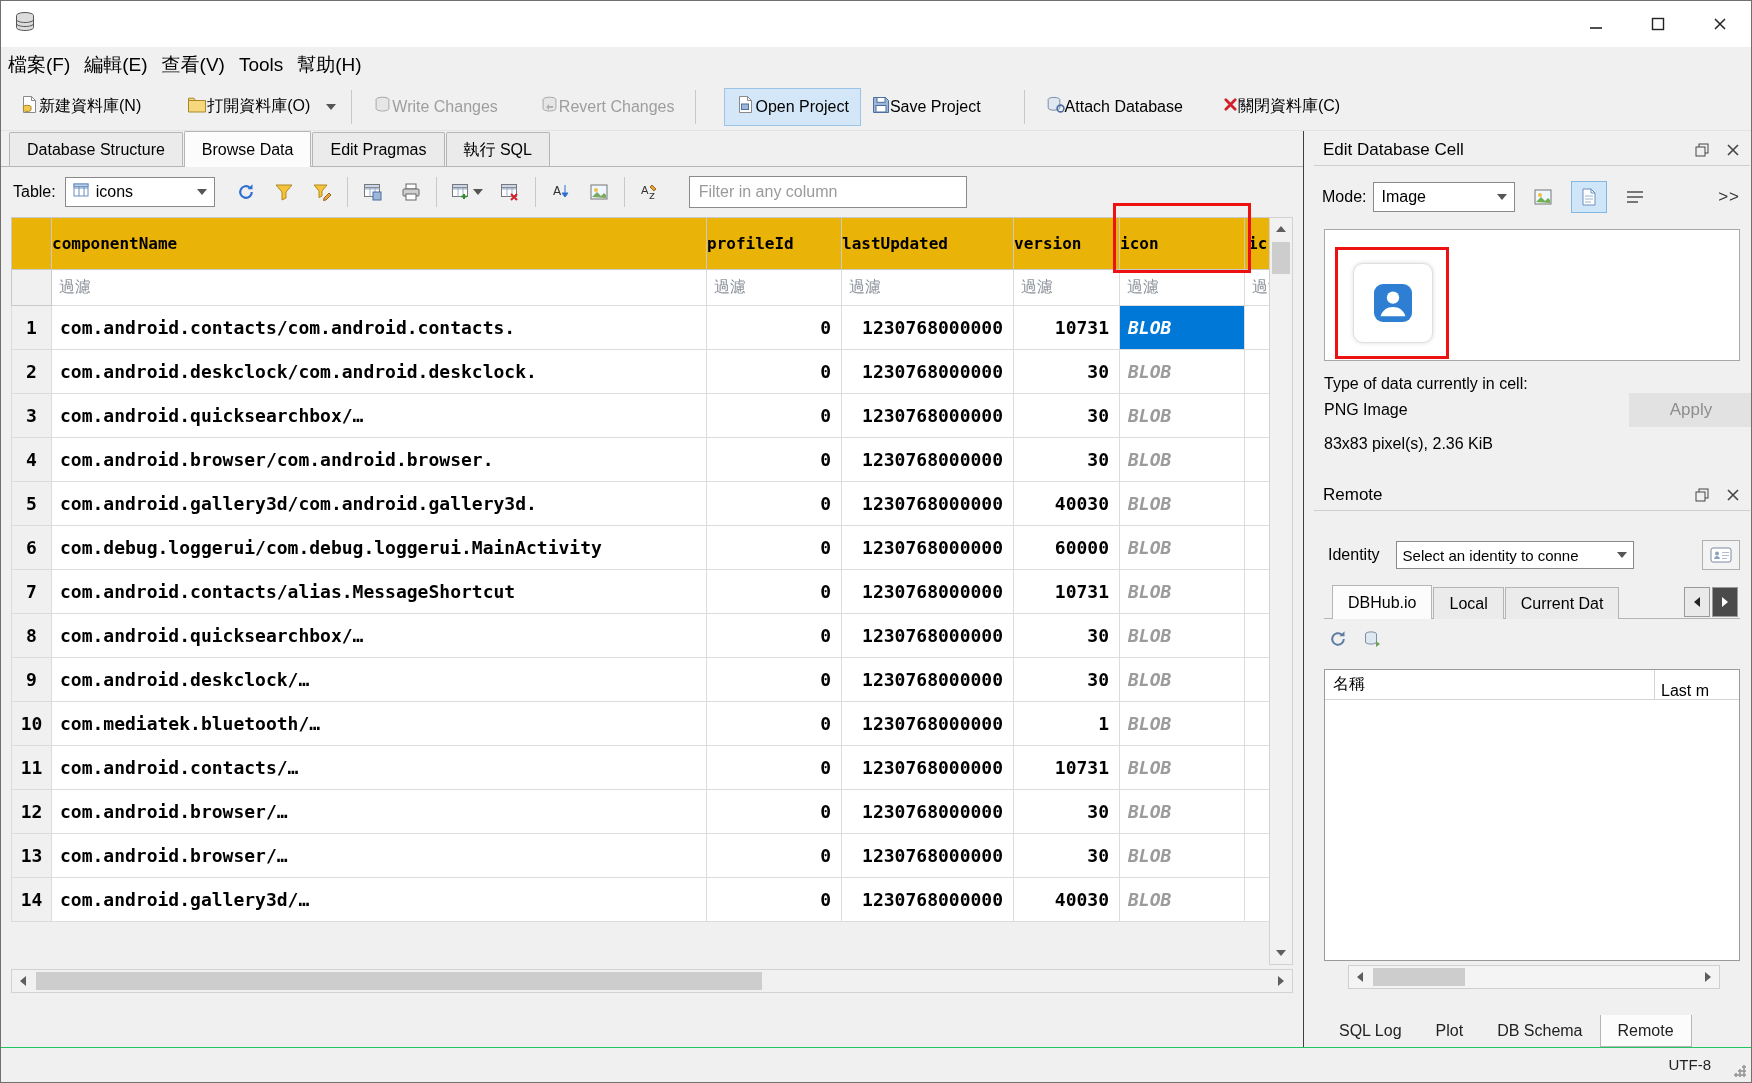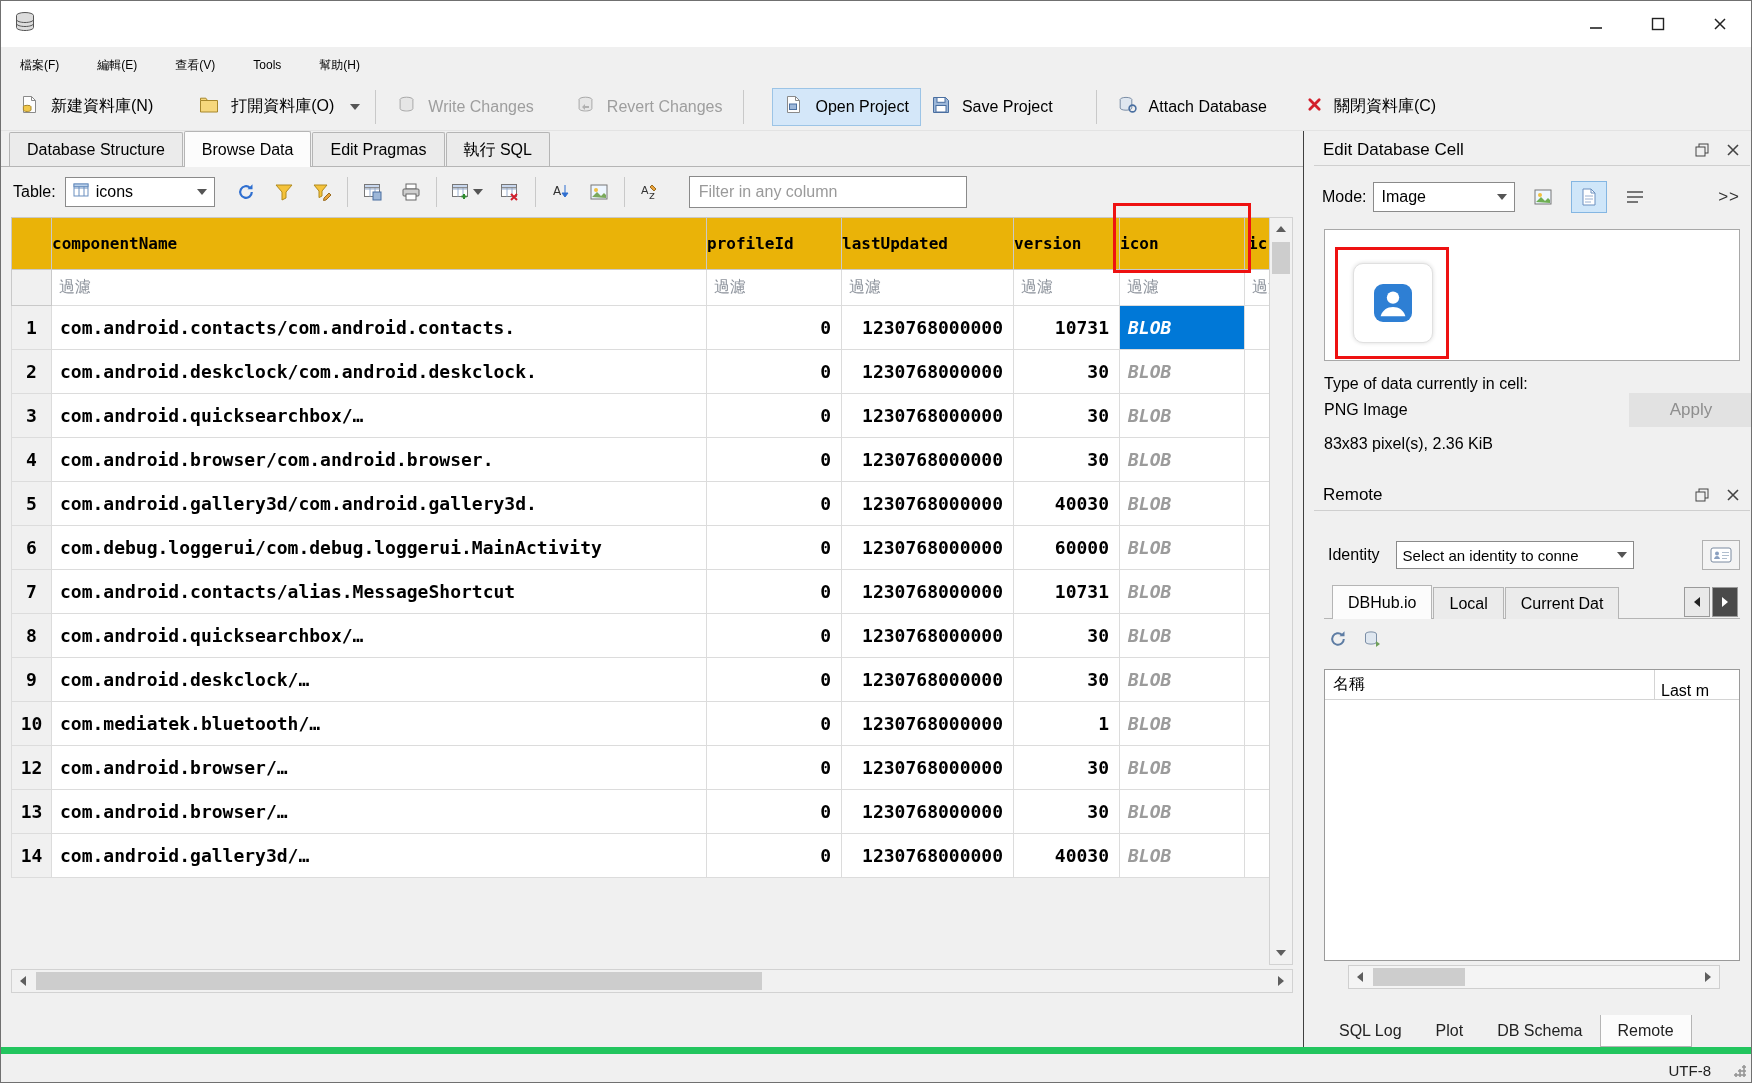--- a/index.html
+++ b/index.html
@@ -5,24 +5,24 @@
 *{margin:0;padding:0;box-sizing:border-box}
 html,body{background:#3c3c3c}
 .app{position:relative;width:1752px;height:1083px;background:#f0f0f0;font-family:"Liberation Sans",sans-serif;color:#000;overflow:hidden;border:1px solid #707070}
 
 .titlebar{position:absolute;top:0;left:0;right:0;height:46px;background:#fff;display:flex;align-items:center;padding-left:12px}
 .title{font-size:17px;margin-left:10px;white-space:nowrap}
 .win-btns{position:absolute;right:0;top:0;height:46px;display:flex}
 .win-btn{width:62px;height:46px;display:flex;align-items:center;justify-content:center}
 
 .menubar{position:absolute;top:46px;left:0;right:0;height:36px;display:flex;align-items:center}
-.menu-item{padding:0 19px;font-size:12px;line-height:36px;cursor:default}
+.menu-item{padding:0 7px;font-size:19px;line-height:36px;cursor:default}
 
 .toolbar{position:absolute;top:82px;left:0;right:0;height:48px;display:flex;align-items:center;padding-left:8px;border-bottom:1px solid #e3e3e3}
-.tbtn{display:flex;align-items:center;gap:12px;height:38px;padding:0 11px;font-size:16px;white-space:nowrap}
+.tbtn{display:flex;align-items:center;gap:0;height:38px;padding:0 11px;font-size:16px;white-space:nowrap}
 .tbtn.disabled{color:#9e9e9e}
 .tbtn.highlight{background:#d4e7f9;border:1px solid #9cc4e6}
 .tsep{width:1px;height:34px;background:#c9c9c9;margin:0 10px}
 .tri-down{width:0;height:0;border-left:5px solid transparent;border-right:5px solid transparent;border-top:6px solid #555}
 .tri-up{width:0;height:0;border-left:5px solid transparent;border-right:5px solid transparent;border-bottom:6px solid #5e5e5e}
 .tri-left{width:0;height:0;border-top:5px solid transparent;border-bottom:5px solid transparent;border-right:6px solid #5e5e5e}
 .tri-right{width:0;height:0;border-top:5px solid transparent;border-bottom:5px solid transparent;border-left:6px solid #5e5e5e}
 
 .left-pane{position:absolute;top:130px;left:0;width:1302px;height:918px}
 .tabbar{position:absolute;top:0;left:0;right:0;height:36px;border-bottom:1px solid #b5b5b5;display:flex;align-items:flex-end;padding-left:8px}
@@ -90,21 +90,21 @@
 .rtoolbar{position:absolute;top:498px;left:24px;display:flex;gap:14px}
 .rtable{position:absolute;top:538px;left:20px;width:416px;height:292px;background:#fff;border:1px solid #9a9a9a}
 .rt-hd{height:30px;border-bottom:1px solid #d4d4d4;display:flex;font-size:16px}
 .rt-c1{width:330px;padding:4px 8px;border-right:1px solid #d4d4d4;overflow:hidden;white-space:nowrap}
 .rt-c2{flex:1;padding:12px 6px;overflow:hidden;white-space:nowrap}
 .rscroll{position:absolute;top:834px;left:44px;width:372px;height:24px;background:#f4f4f4;border:1px solid #cfcfcf}
 .dock-tabs{position:absolute;top:884px;left:18px;height:34px;display:flex}
 .dtab{padding:0 17px;line-height:31px;height:32px;font-size:16px;color:#222}
 .dtab.active{background:#fcfcfc;border:1px solid #b5b5b5;border-top:none}
 
-.statusbar{position:absolute;left:0;right:0;bottom:0;height:35px;background:#f0f0f0;border-top:7px solid #22c55e}
+.statusbar{position:absolute;left:0;right:0;bottom:0;height:35px;background:#f0f0f0;border-top:1px solid #22c55e}
 .enc{position:absolute;right:40px;top:8px;font-size:15px;color:#222}
 .grip{position:absolute;right:5px;bottom:5px;width:12px;height:12px;background:
   radial-gradient(circle at 10px 2px,#9a9a9a 1.5px,transparent 2px),
   radial-gradient(circle at 6px 6px,#9a9a9a 1.5px,transparent 2px),
   radial-gradient(circle at 10px 6px,#9a9a9a 1.5px,transparent 2px),
   radial-gradient(circle at 2px 10px,#9a9a9a 1.5px,transparent 2px),
   radial-gradient(circle at 6px 10px,#9a9a9a 1.5px,transparent 2px),
   radial-gradient(circle at 10px 10px,#9a9a9a 1.5px,transparent 2px)}
 
 .hl-box{position:absolute;border:3px solid var(--highlight-red,#e81123);z-index:40;pointer-events:none}
@@ -434,20 +434,29 @@
             <tr>
               <td class="gut">10</td>
               <td class="name">com.mediatek.bluetooth/…</td>
               <td class="num">0</td>
               <td class="num">1230768000000</td>
               <td class="num">1</td>
               <td class="blob">BLOB</td>
               <td class="partial"></td>
             </tr>
             <tr>
+              <td class="gut">11</td>
+              <td class="name">com.android.contacts/…</td>
+              <td class="num">0</td>
+              <td class="num">1230768000000</td>
+              <td class="num">10731</td>
+              <td class="blob">BLOB</td>
+              <td class="partial"></td>
+            </tr>
+            <tr>
               <td class="gut">12</td>
               <td class="name">com.android.browser/…</td>
               <td class="num">0</td>
               <td class="num">1230768000000</td>
               <td class="num">30</td>
               <td class="blob">BLOB</td>
               <td class="partial"></td>
             </tr>
             <tr>
               <td class="gut">13</td>

